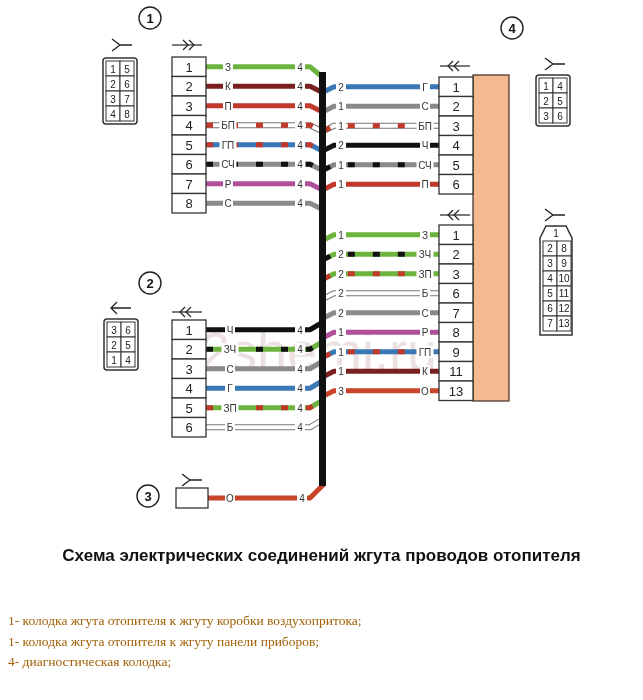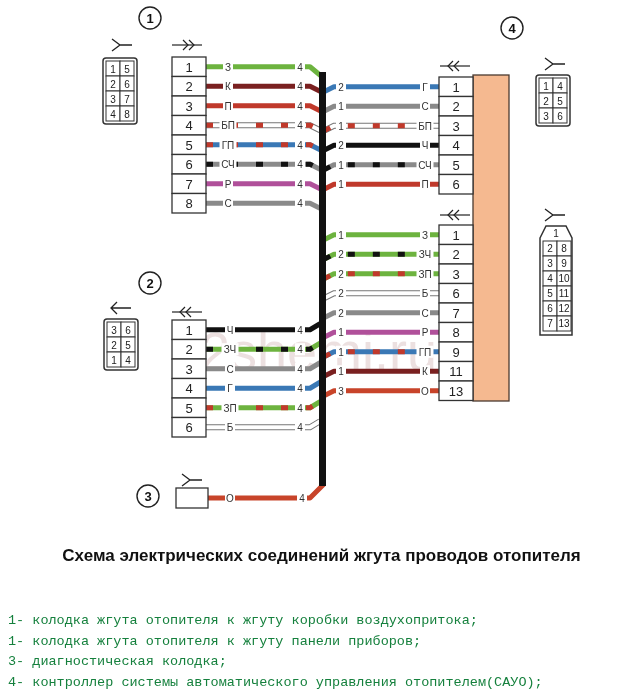--- a/index.html
+++ b/index.html
@@ -5,22 +5,22 @@
   html, body { margin: 0; padding: 0; background: #ffffff; }
   body { width: 643px; height: 700px; position: relative; overflow: hidden; font-family: "DejaVu Sans", sans-serif; }
   #diagram { position: absolute; left: 0; top: 0; width: 643px; height: 530px; }
   .pin-text { font-family: "Liberation Sans", sans-serif; font-size: 13px; fill: #222; }
   .wire-lbl { font-family: "Liberation Sans", sans-serif; font-size: 10px; fill: #333; }
   .circle-num { font-family: "Liberation Sans", sans-serif; font-size: 13px; font-weight: bold; fill: #111; }
   .mini-text { font-family: "Liberation Sans", sans-serif; font-size: 10px; fill: #222; }
   .watermark { font-family: "Liberation Sans", sans-serif; font-size: 54px; fill: #c9a7a7; opacity: 0.35; }
   #title { position: absolute; left: 0; width: 643px; top: 546px; text-align: center;
            font-family: "Liberation Sans", sans-serif; font-weight: bold; font-size: 17px; color: #111; }
-  #legend { position: absolute; left: 8px; top: 611px; font-family: Liberation Mono, monospace;
-            font-size: 13.5px; color: #15803d; line-height: 20.5px; }
+  #legend { position: absolute; left: 8px; top: 611px; font-family: Liberation Serif, serif;
+            font-size: 13.5px; color: #a16207; line-height: 20.5px; }
   #legend div { white-space: nowrap; }
 </style>
 </head>
 <body>
 
 <svg id="diagram" xmlns="http://www.w3.org/2000/svg" width="643" height="530" viewBox="0 0 643 530">
   <text class="watermark" x="200" y="370">2shemi.ru</text>
   <g id="layer-wires">
       <g>
         <path d="M206,66.75 L310,66.75 L322,76.75" stroke="#6db33f" stroke-width="5" fill="none" stroke-linejoin="round"></path>
@@ -446,15 +446,14 @@
         <text x="564" y="327" class="mini-text" text-anchor="middle">13</text>
       </g>
     </g>
 </svg>
 
 <div id="title">Схема электрических соединений жгута проводов отопителя</div>
 
 <div id="legend">
   <div>1- колодка жгута отопителя к жгуту коробки воздухопритока;</div>
   <div>1- колодка жгута отопителя к жгуту панели приборов;</div>
-  <div>3- диагностическая колодка;</div>
-  <div>4- контроллер системы автоматического управления отопителем(САУО);</div>
+  <div>4- диагностическая колодка;</div>
 </div>
 
 </body></html>

